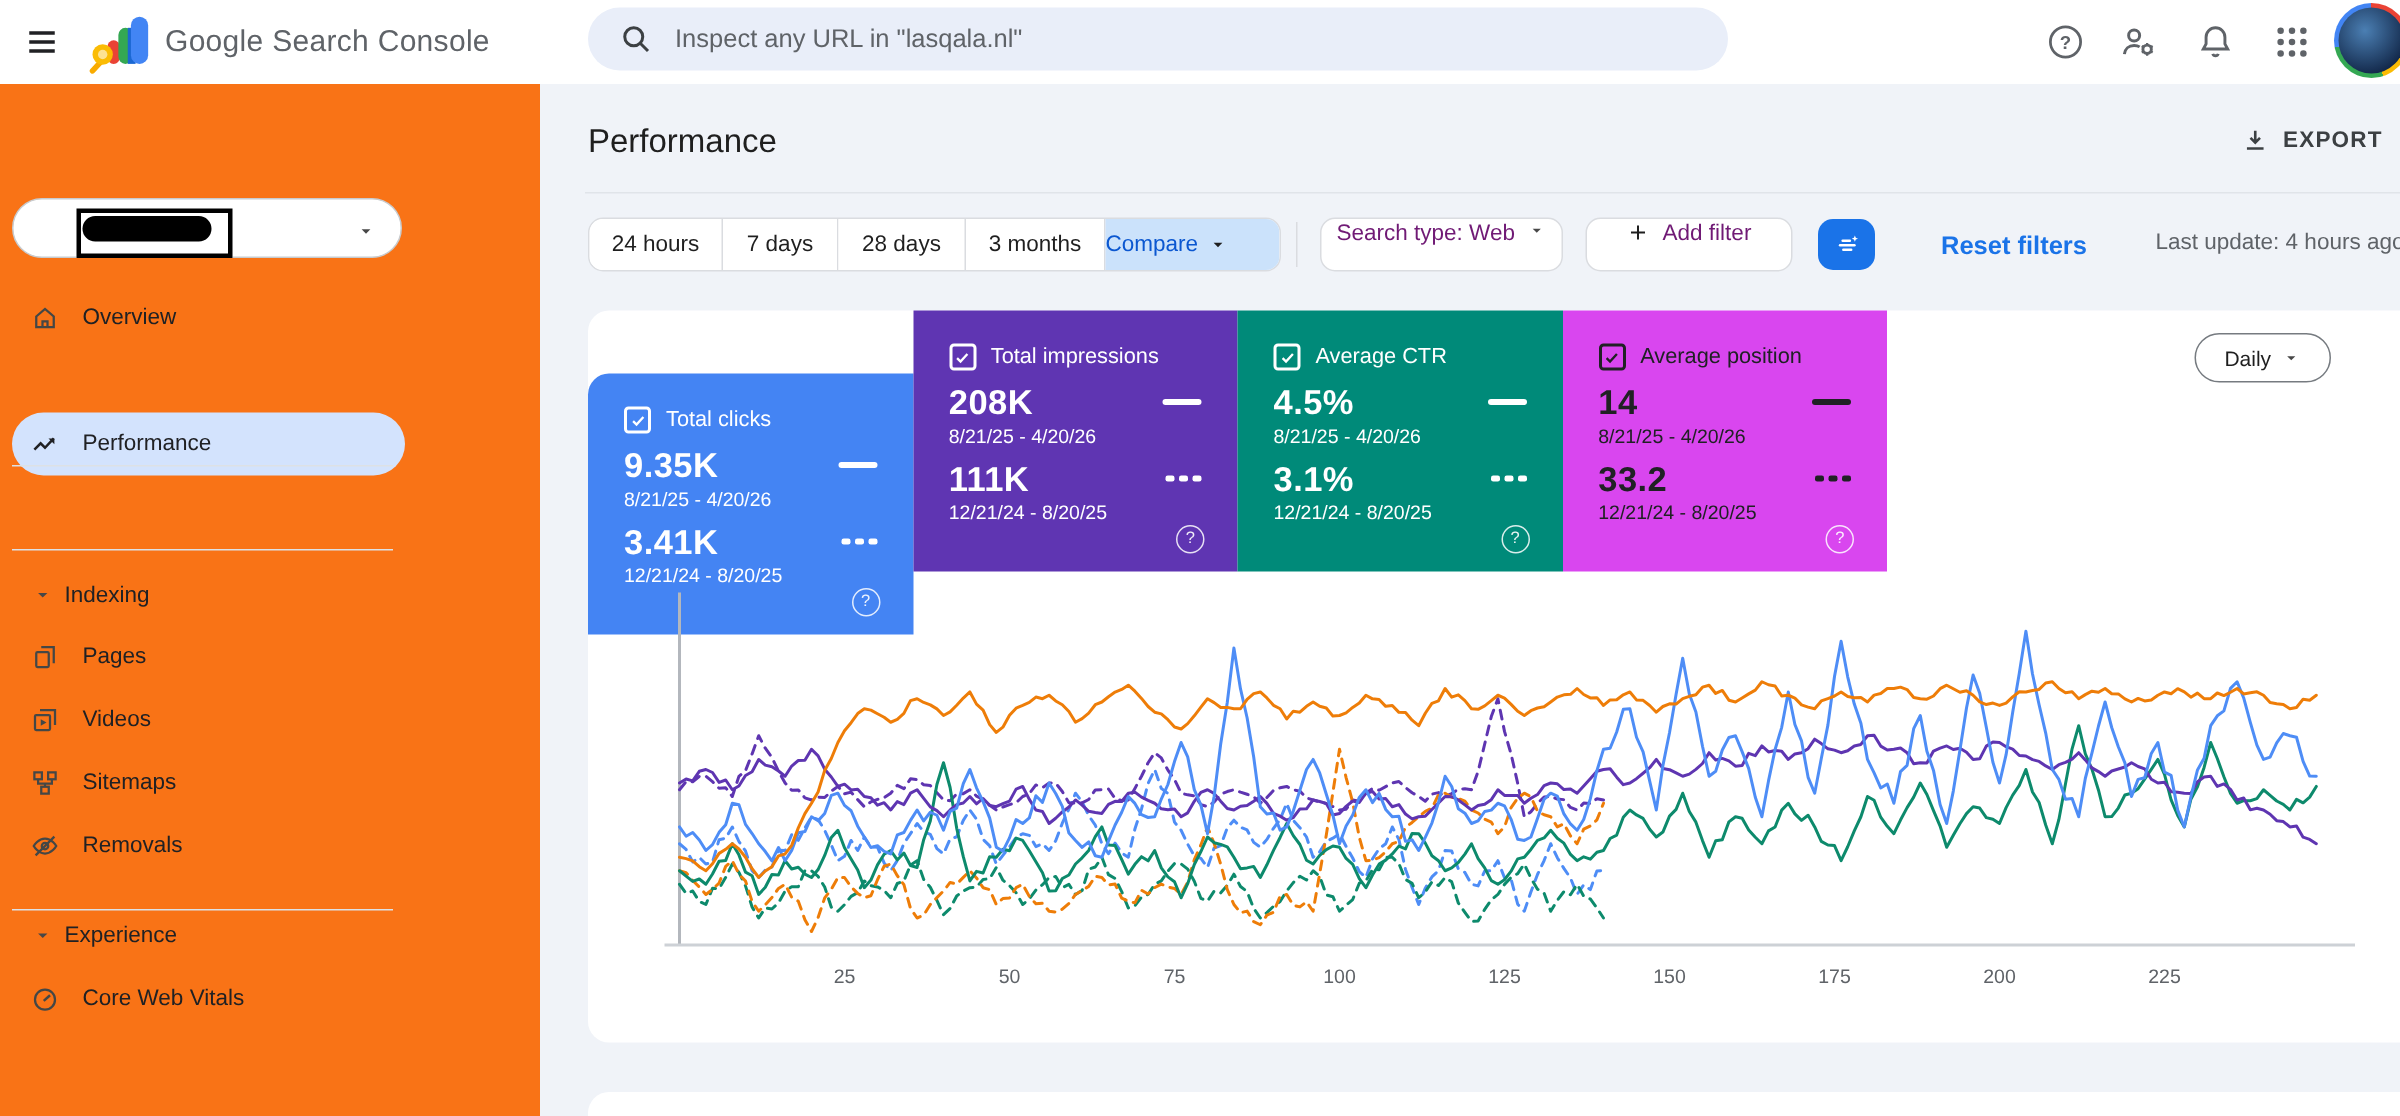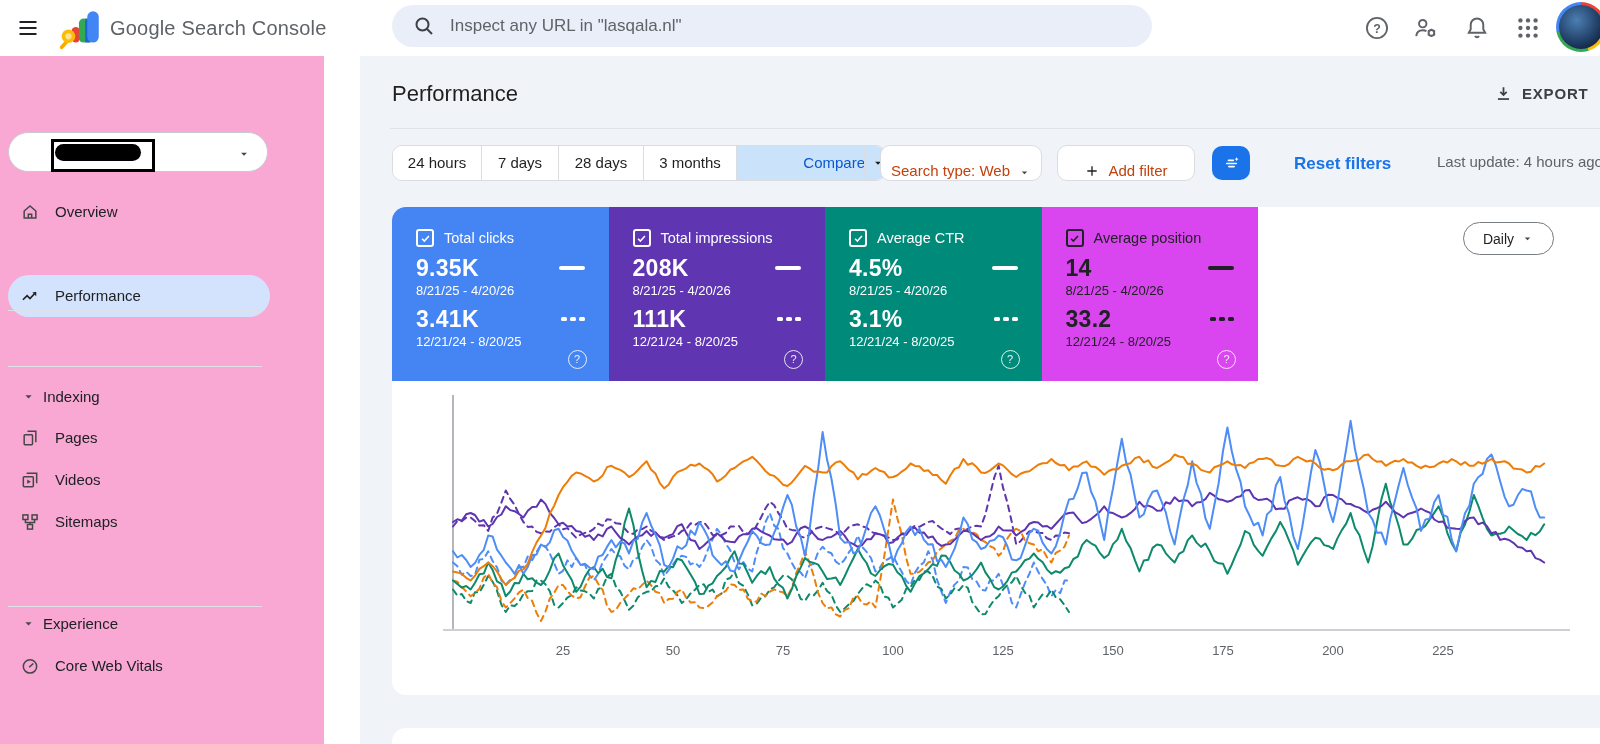--- a/index.html
+++ b/index.html
@@ -33,33 +33,33 @@
   
   .mainbg{position:absolute;left:360px;top:56px;width:1240px;height:688px;background:#f0f3f8;}
   .pgtitle{position:absolute;left:392px;top:81px;font-size:22px;color:#1f1f1f;}
   .export{position:absolute;left:1488px;top:83px;display:flex;align-items:center;gap:9px;border:none;background:transparent;cursor:pointer;}
   .export .lb{font-size:15px;font-weight:700;letter-spacing:.8px;color:#3c4043;white-space:nowrap;}
   .titlediv{position:absolute;left:390px;top:128px;width:1210px;height:1px;background:#e0e4e9;}
   
   .tabs{position:absolute;left:392px;top:145px;height:36px;display:flex;border:1px solid #dadce0;border-radius:10px;overflow:hidden;background:#fff;box-sizing:border-box;}
   .tab{height:34px;line-height:34px;text-align:center;font-size:15px;color:#1f1f1f;border-right:1px solid #dadce0;cursor:pointer;background:#fff;}
   .tab:last-child{border-right:none;}
-  .tab.compare{background:#cbe2fb;color:#0b57d0;font-weight:500;display:flex;align-items:center;justify-content:flex-end;gap:6px;padding-left:32px;}
+  .tab.compare{background:#cbe2fb;color:#0b57d0;font-weight:500;display:flex;align-items:center;justify-content:flex-start;gap:6px;}
   .vdiv{position:absolute;left:864px;top:148px;width:1px;height:30px;background:#dadce0;}
   .pillbtn{position:absolute;top:145px;height:36px;border:1px solid #dadce0;border-radius:10px;background:#fff;box-sizing:border-box;
-           display:flex;align-items:flex-end;justify-content:center;gap:8px;font-size:15px;color:#c2410c;cursor:pointer;}
+           display:flex;align-items:flex-start;justify-content:center;gap:8px;font-size:15px;color:#701a75;cursor:pointer;}
   .tunebtn{position:absolute;left:1212px;top:146px;width:38px;height:34px;border:none;border-radius:10px;background:#1a73e8;cursor:pointer;display:flex;align-items:center;justify-content:center;}
   .resetlink{position:absolute;left:1288px;top:153px;font-size:17px;font-weight:700;color:#1a73e8;cursor:pointer;background:none;border:none;}
   .lastupd{position:absolute;left:1437px;top:153px;font-size:15px;color:#5f6368;white-space:nowrap;}
   
   .panel1{position:absolute;left:392px;top:207px;width:1224px;height:488px;background:#fff;border-radius:14px;}
   .panel2{position:absolute;left:392px;top:728px;width:1224px;height:48px;background:#fff;border-radius:14px 14px 0 0;}
   .cards{position:absolute;left:0;top:0;display:flex;}
   .card{width:216.5px;height:174px;box-sizing:border-box;padding:22px 24px 0 24px;position:relative;cursor:pointer;}
-  .card:first-child{border-top-left-radius:14px;}
+  .card:first-child{border-top-left-radius:14px;margin-top:42px;}
   .card-head{display:flex;align-items:center;gap:10px;height:18px;}
   .cb{width:14px;height:14px;border:2px solid currentColor;border-radius:3px;display:inline-flex;align-items:center;justify-content:center;flex:none;}
   .card-title{font-size:14.5px;}
   .valrow{display:flex;align-items:center;justify-content:space-between;margin-top:9px;height:24px;}
   .val{font-size:23px;font-weight:700;letter-spacing:.3px;}
   .mark-solid{width:26px;height:4px;border-radius:2px;background:currentColor;}
   .mark-dash{display:flex;gap:3px;}
   .mark-dash i{width:6px;height:4px;border-radius:1.5px;background:currentColor;display:block;}
   .range{font-size:13px;margin-top:3px;}
   .helpc{position:absolute;right:22px;bottom:12px;width:17px;height:17px;border:1.6px solid rgba(255,255,255,.85);
@@ -67,21 +67,21 @@
   .dailybtn{position:absolute;left:1071px;top:15px;width:91px;height:33px;border:1px solid #767b80;border-radius:17px;background:#fff;
             display:flex;align-items:center;justify-content:center;gap:7px;font-size:14px;color:#1f1f1f;cursor:pointer;}
   #perf-chart{position:absolute;left:0;top:0;pointer-events:none;}
   .caret{fill:#474747;}
 </style>
 </head>
 <body>
 
 <div class="stage">
 
-  <aside class="abs" style="left:0;top:56px;width:324px;height:688px;background:#f9a8d4;text-decoration:underline;">
+  <aside class="abs" style="left:0;top:56px;width:360px;height:688px;background:#f97316;text-decoration:underline;">
     <button class="propsel">
       <span class="redact-frame">
           <span class="redact-blob"></span>
         </span>
       <svg class="caret" style="position:absolute;right:16px;top:14px" width="14" height="14" viewBox="0 0 24 24">
           <path d="M7 10l5 5 5-5z"></path>
         </svg>
     </button>
 
     <div class="sitem" style="top:135px;">
@@ -124,20 +124,28 @@
       <span class="lb">Videos</span>
     </div>
     <div class="sitem" style="top:445px;">
       <svg class="ic" viewBox="0 0 24 24" fill="none" stroke="#444746" stroke-width="1.8">
           <rect x="3.5" y="3.5" width="6" height="5.5"></rect>
           <rect x="14.5" y="3.5" width="6" height="5.5"></rect>
           <rect x="9" y="15" width="6" height="5.5"></rect>
           <path d="M6.5 9v3.5h11V9M12 12.5V15"></path>
         </svg>
       <span class="lb">Sitemaps</span>
+    </div>
+    <div class="sitem" style="top:487px;">
+      <svg class="ic" viewBox="0 0 24 24" fill="none" stroke="#444746" stroke-width="1.8">
+          <path d="M3 12s3.4-6 9-6 9 6 9 6-3.4 6-9 6-9-6-9-6Z"></path>
+          <circle cx="12" cy="12" r="2.6"></circle>
+          <path d="M4.5 19.5l15-15"></path>
+        </svg>
+      <span class="lb">Removals</span>
     </div>
 
     <div class="sdiv" style="top:550px;"></div>
 
     <div class="shead" style="top:553px;">
       <svg class="car caret" width="15" height="15" viewBox="0 0 24 24">
           <path d="M7 10l5 5 5-5z"></path>
         </svg>
       <span class="lb">Experience</span>
     </div>

